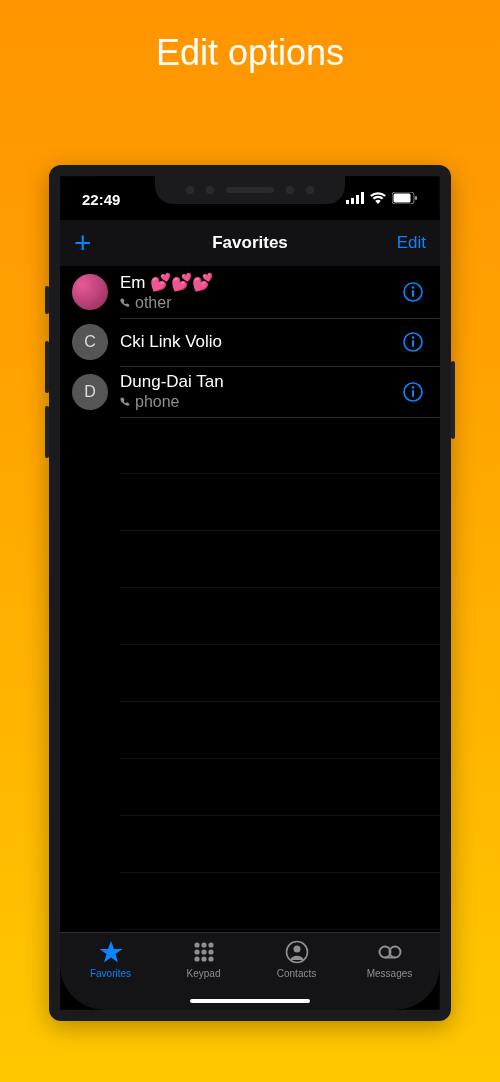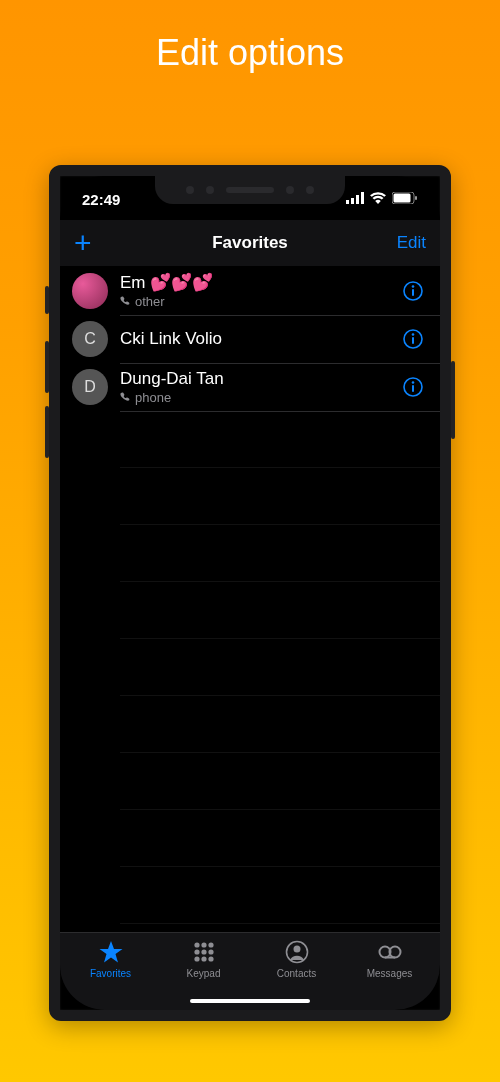--- a/index.html
+++ b/index.html
@@ -106,21 +106,21 @@
   .avatar {
     width:36px;height:36px;border-radius:50%;
     background:#555;
     display:flex;align-items:center;justify-content:center;
     color:#ddd;font-size:16px;font-weight:500;
     flex-shrink:0;
   }
   .avatar.photo { background: radial-gradient(circle at 30% 30%, #e85a9a, #8b2b55); }
   .rowmain { flex:1; margin-left:12px; min-width:0; }
   .rowname { color:#fff; font-size:17px; display:flex; align-items:center; gap:2px;}
-  .rowsub  { color:#8e8e93; font-size:13px; margin-top:1px; display:flex; align-items:center; gap:4px; }
+  .rowsub  { color:#8e8e93; font-size:16px; margin-top:1px; display:flex; align-items:center; gap:4px; }
   .rowsub svg { width:11px; height:11px; }
   .info-btn { flex-shrink:0; padding:4px; }
   .info-btn svg { display:block; }
   .sep {
     position:absolute; bottom:0; left:60px; right:0; height:0.5px; background:#2c2c2e;
   }
   .emptyrow { height:57px; border-bottom:0.5px solid #111; margin-left:60px;}
 
   .tabbar {
     background:#141416;

